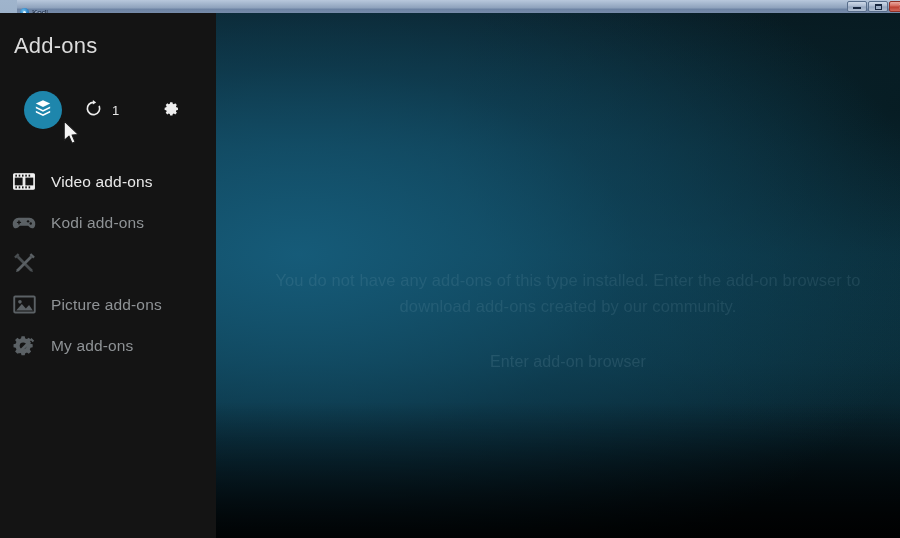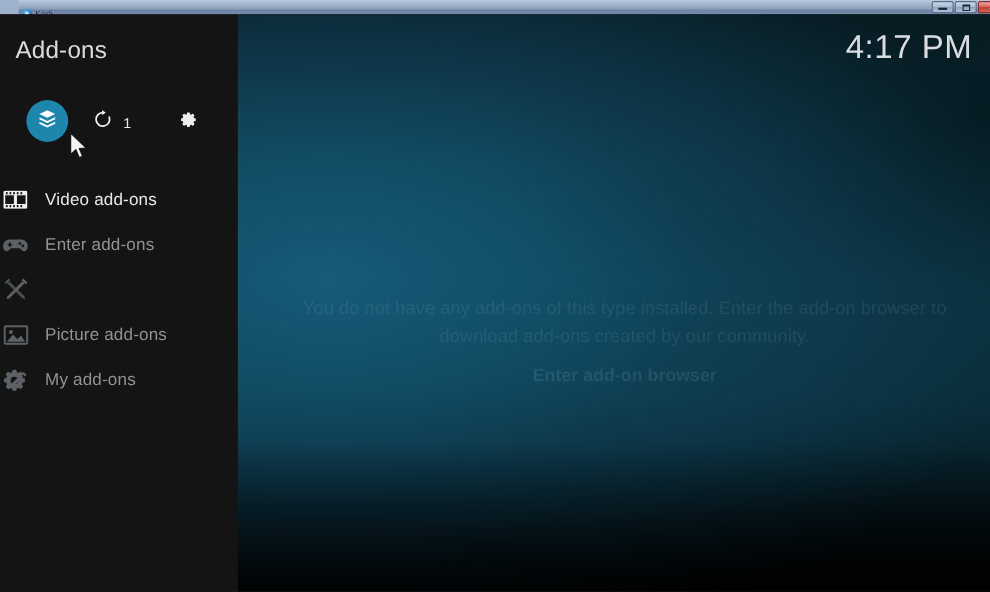--- a/index.html
+++ b/index.html
@@ -90,21 +90,21 @@
   #settings-tool { left:160px; top:7px; }
   .tool-count {
     font-size:13px; color:#e7e7e7; font-weight:400; line-height:1;
   }
 
   
   #menu-list { position:absolute; left:0; top:148px; width:216px; }
   .menu-item {
     position:relative; height:41px;
     display:flex; align-items:center;
-    padding-left:0;
+    padding-left:10px;
   }
   .menu-icon {
     width:28px; height:26px;
     display:flex; align-items:center; justify-content:center;
     flex:0 0 28px;
     margin-right:13px;
   }
   .menu-label {
     font-size:15.5px; font-weight:300; color:#8f9396; letter-spacing:.15px;
     white-space:nowrap;
@@ -138,22 +138,22 @@
     text-align:center; z-index:2;
   }
   #empty-message {
     display:block;
     padding:0 24px;
     font-size:16.5px; font-weight:300; line-height:1.55;
     color:rgba(150,190,205,.135);
     letter-spacing:.1px;
   }
   #enter-browser-button {
-    display:inline-block; margin-top:14px;
-    font-size:16px; font-weight:700; letter-spacing:.1px;
+    display:inline-block; margin-top:34px;
+    font-size:16px; font-weight:400; letter-spacing:.1px;
     color:rgba(160,200,215,.14);
   }
 
   
   #mouse-cursor {
     position:absolute; left:63px; top:107px; z-index:20;
     pointer-events:none;
   }
 </style>
 </head>
@@ -175,21 +175,20 @@
       </div>
       <div class="win-btn close">
         <span class="glyph-close">✕</span>
       </div>
     </div>
   </div>
 
   <div id="kodi-app">
 
     <div id="content-pane">
-      <div id="clock">4:17 PM</div>
 
       <div id="empty-state">
         <span id="empty-message">You do not have any add-ons of this type installed. Enter the add-on browser to download add-ons created by our community.</span>
         <span id="enter-browser-button">Enter add-on browser</span>
       </div>
     </div>
 
     <div id="sidebar">
 
       <div id="page-title">Add-ons</div>
@@ -254,21 +253,21 @@
         <div class="menu-item">
           <span class="menu-icon">
             <svg width="24" height="16" viewBox="0 0 26 16" aria-hidden="true">
               <path d="M7.2 2.2h11.6a6.6 6.6 0 0 1 6.4 7.3c-.3 2.8-1.6 4.3-3.5 4.3-1.5 0-2.3-.8-3.3-1.9l-.9-1H8.5l-.9 1c-1 1.1-1.8 1.9-3.3 1.9-1.9 0-3.2-1.5-3.5-4.3A6.6 6.6 0 0 1 7.2 2.2z" stroke="none"></path>
               <rect x="5.3" y="6.6" width="4.6" height="1.5" rx=".7" fill="#141414" stroke="none"></rect>
               <rect x="6.8" y="5.1" width="1.5" height="4.6" rx=".7" fill="#141414" stroke="none"></rect>
               <circle cx="17.4" cy="6.2" r="1.3" fill="#141414" stroke="none"></circle>
               <circle cx="20.3" cy="8.6" r="1.3" fill="#141414" stroke="none"></circle>
             </svg>
           </span>
-          <span class="menu-label">Enter add-ons</span>
+          <span class="menu-label">Kodi add-ons</span>
         </div>
 
         <div class="menu-item">
           <span class="menu-icon">
             <svg width="23" height="23" viewBox="0 0 24 24" aria-hidden="true">
               <path d="M3.2 20.8 6.0 20.0 20.0 6.0 18.0 4.0 4.0 18.0z" stroke="none"></path>
               <path d="M17.2 3.0 19.0 1.2 22.8 5.0 21.0 6.8z" stroke="none"></path>
               <path d="M20.8 20.8 18.0 20.0 4.0 6.0 6.0 4.0 20.0 18.0z" stroke="none" opacity=".75"></path>
               <path d="M6.8 3.0 5.0 1.2 1.2 5.0 3.0 6.8z" stroke="none" opacity=".75"></path>
             </svg>

